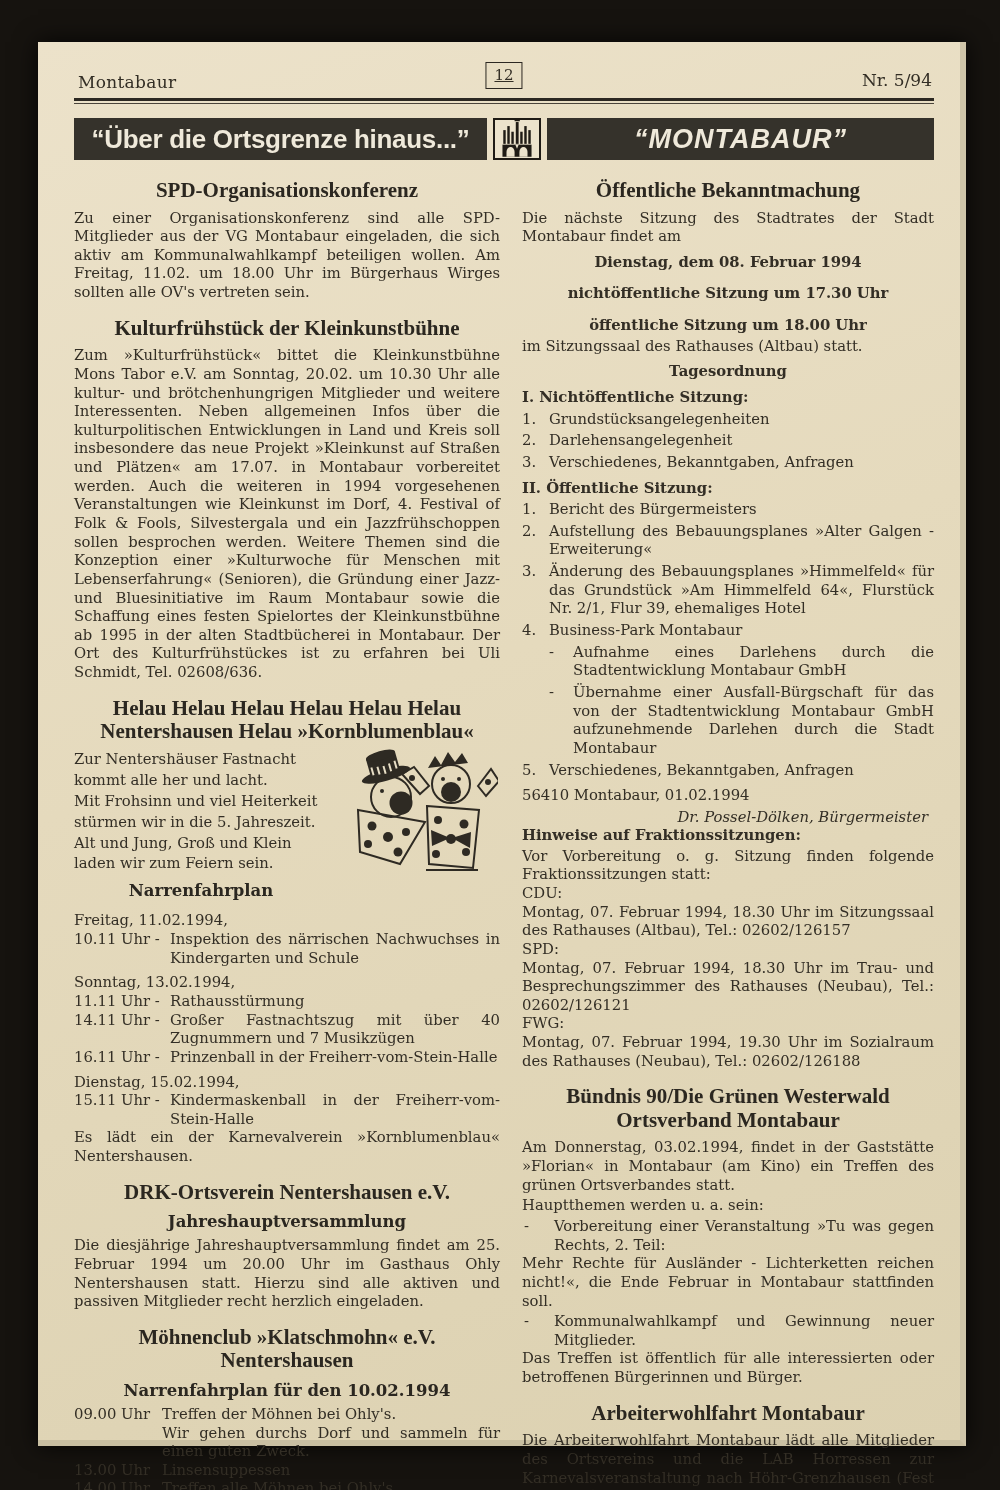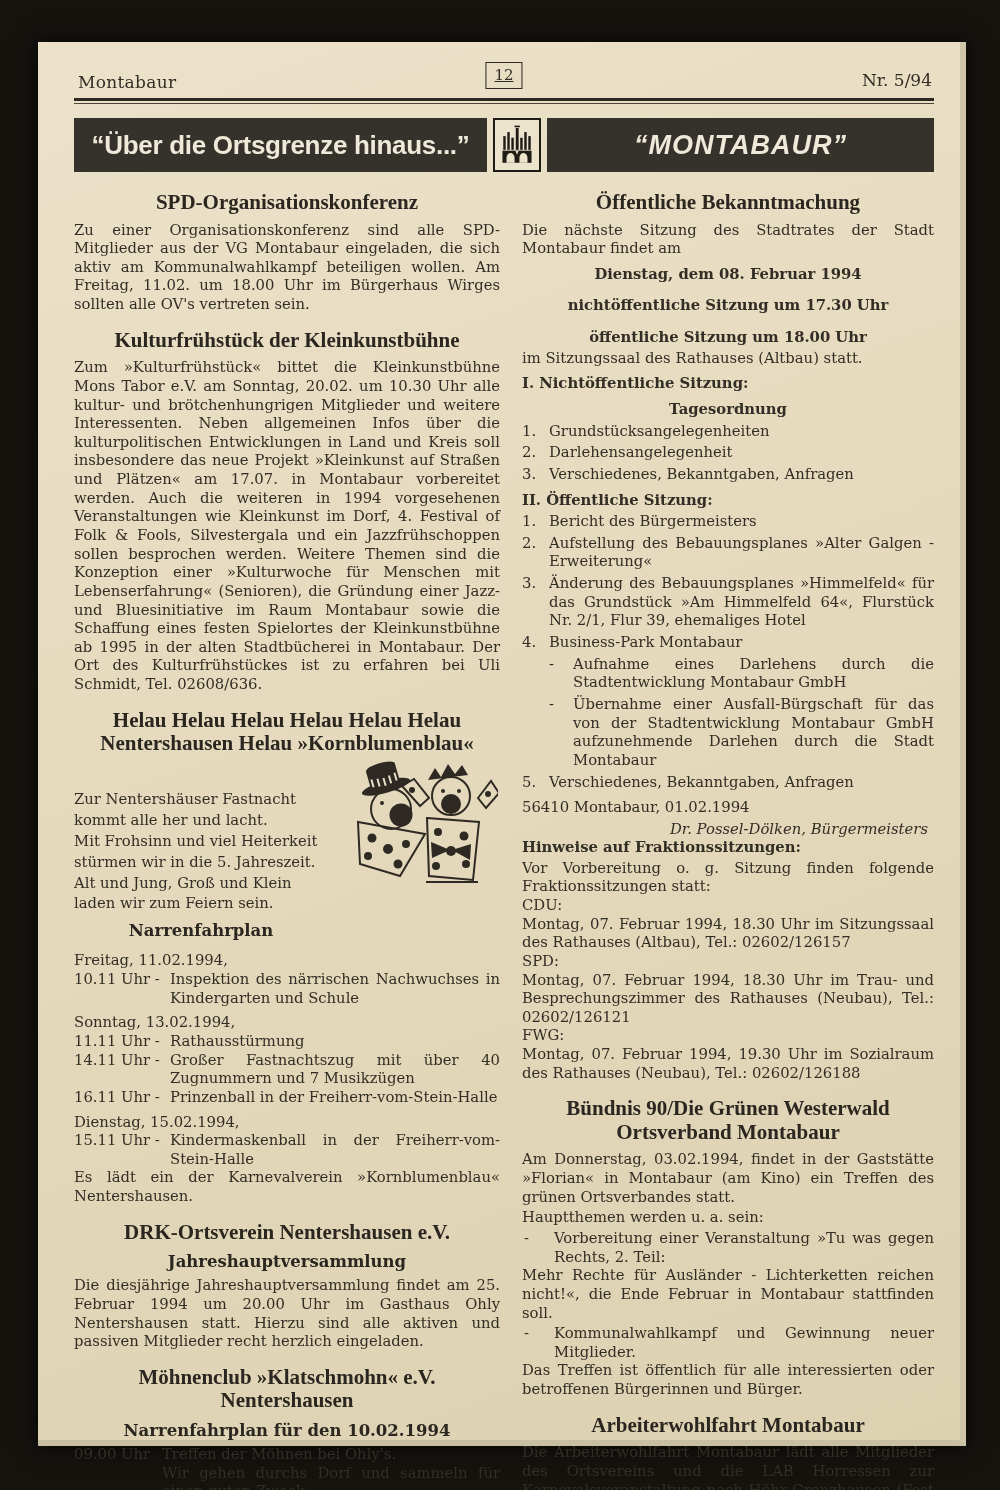--- a/index.html
+++ b/index.html
@@ -13,40 +13,40 @@
   }
   
   .pg-header{position:relative;height:44px;}
   .pg-header .rule{position:absolute;left:0;right:0;top:36px;height:3px;background:#2c2822;}
   .pg-header .rule2{position:absolute;left:0;right:0;top:41px;height:1px;background:#4a443a;}
   .hdr-left{position:absolute;left:4px;top:10px;font-size:17px;letter-spacing:.3px;}
   .hdr-right{position:absolute;right:2px;top:8px;font-size:17px;}
   .pg-num{position:absolute;left:50%;transform:translateX(-50%);top:0;border:1.5px solid #2c2822;
     background:#e8dec4;padding:3px 8px 4px;font-size:15px;z-index:2;text-decoration:underline;}
   
-  .banners{display:flex;align-items:stretch;margin-top:12px;height:54px;gap:6px;}
+  .banners{display:flex;align-items:stretch;margin-top:12px;height:42px;gap:6px;}
   .banner{background:#35322b;color:#efe9da;display:flex;align-items:center;justify-content:center;
     font-family:"Liberation Sans","DejaVu Sans",sans-serif;font-weight:bold;letter-spacing:-.3px;}
   .banner.left{width:413px;font-size:26px;}
   .banner.right{flex:1;font-size:27px;letter-spacing:1px;font-style:italic;}
   .logo-box{width:48px;background:#ece3cc;border:2px solid #1f1b15;box-sizing:border-box;
     display:flex;align-items:center;justify-content:center;}
   
   .cols{display:grid;grid-template-columns:426px 1fr;column-gap:22px;margin-top:4px;}
   h2{font-family:"Liberation Serif","DejaVu Serif",serif;font-size:21px;font-weight:bold;text-align:center;
      margin:15px 0 6px;color:#2b2720;line-height:1.12;}
   h3{font-size:16.5px;font-weight:bold;text-align:center;margin:8px 0 5px;color:#2b2720;}
   p,.line{font-size:14.8px;line-height:1.26;margin:0 0 2px;}
   .just{text-align:justify;}
   .center{text-align:center;margin-top:13px;}
   .bold{font-weight:bold;}
   .sig{font-style:italic;text-align:right;padding-right:6px;font-size:14.8px;line-height:1.3;}
   
   .helau-top{display:flex;margin-top:2px;}
-  .poem{flex:1;margin-top:28px;}
+  .poem{flex:1;}
   .poem .line{line-height:1.28;}
   .clown{width:172px;flex-shrink:0;margin-top:-8px;}
   
   .day{font-size:14.8px;line-height:1.26;margin-top:6px;}
   .srow{display:flex;font-size:14.8px;line-height:1.26;}
   .stime{width:96px;flex-shrink:0;}
   .stext{flex:1;text-align:justify;}
   .mtime{width:88px;flex-shrink:0;}
   
   .arow{display:flex;font-size:14.8px;line-height:1.26;margin:3px 0 0;}
@@ -242,23 +242,23 @@
 
     <div>
 
       <section>
         <h2>Öffentliche Bekanntmachung</h2>
         <p class="just">Die nächste Sitzung des Stadtrates der Stadt Montabaur findet am</p>
         <div class="line center bold sp-top">Dienstag, dem 08. Februar 1994</div>
         <div class="line center bold">nichtöffentliche Sitzung um 17.30 Uhr</div>
         <div class="line center bold">öffentliche Sitzung um 18.00 Uhr</div>
         <div class="line">im Sitzungssaal des Rathauses (Altbau) statt.</div>
+        <div class="line center bold sp-top">Tagesordnung</div>
+
         <div class="line bold sp-top">I. Nichtöffentliche Sitzung:</div>
-
-        <div class="line center bold sp-top">Tagesordnung</div>
         <div class="arow">
           <span class="anum">1.</span>
           <span class="atext">Grundstücksangelegenheiten</span>
         </div>
         <div class="arow">
           <span class="anum">2.</span>
           <span class="atext">Darlehensangelegenheit</span>
         </div>
         <div class="arow">
           <span class="anum">3.</span>
@@ -289,21 +289,21 @@
         <div class="subrow">
           <span class="sdash">-</span>
           <span class="atext">Übernahme einer Ausfall-Bürgschaft für das von der Stadtentwicklung Montabaur GmbH aufzunehmende Darlehen durch die Stadt Montabaur</span>
         </div>
         <div class="arow">
           <span class="anum">5.</span>
           <span class="atext">Verschiedenes, Bekanntgaben, Anfragen</span>
         </div>
 
         <div class="line sp-top">56410 Montabaur, 01.02.1994</div>
-        <div class="sig">Dr. Possel-Dölken, Bürgermeisters</div>
+        <div class="sig">Dr. Possel-Dölken, Bürgermeister</div>
         <div class="line bold">Hinweise auf Fraktionssitzungen:</div>
         <p class="just" style="margin-bottom:0">Vor Vorbereitung o. g. Sitzung finden folgende Fraktionssitzungen statt:</p>
         <div class="frow">
           <span class="fparty">CDU:</span>
           <span class="ftext">Montag, 07. Februar 1994, 18.30 Uhr im Sitzungssaal des Rathauses (Altbau), Tel.: 02602/126157</span>
         </div>
         <div class="frow">
           <span class="fparty">SPD:</span>
           <span class="ftext">Montag, 07. Februar 1994, 18.30 Uhr im Trau- und Besprechungszimmer des Rathauses (Neubau), Tel.: 02602/126121</span>
         </div>

